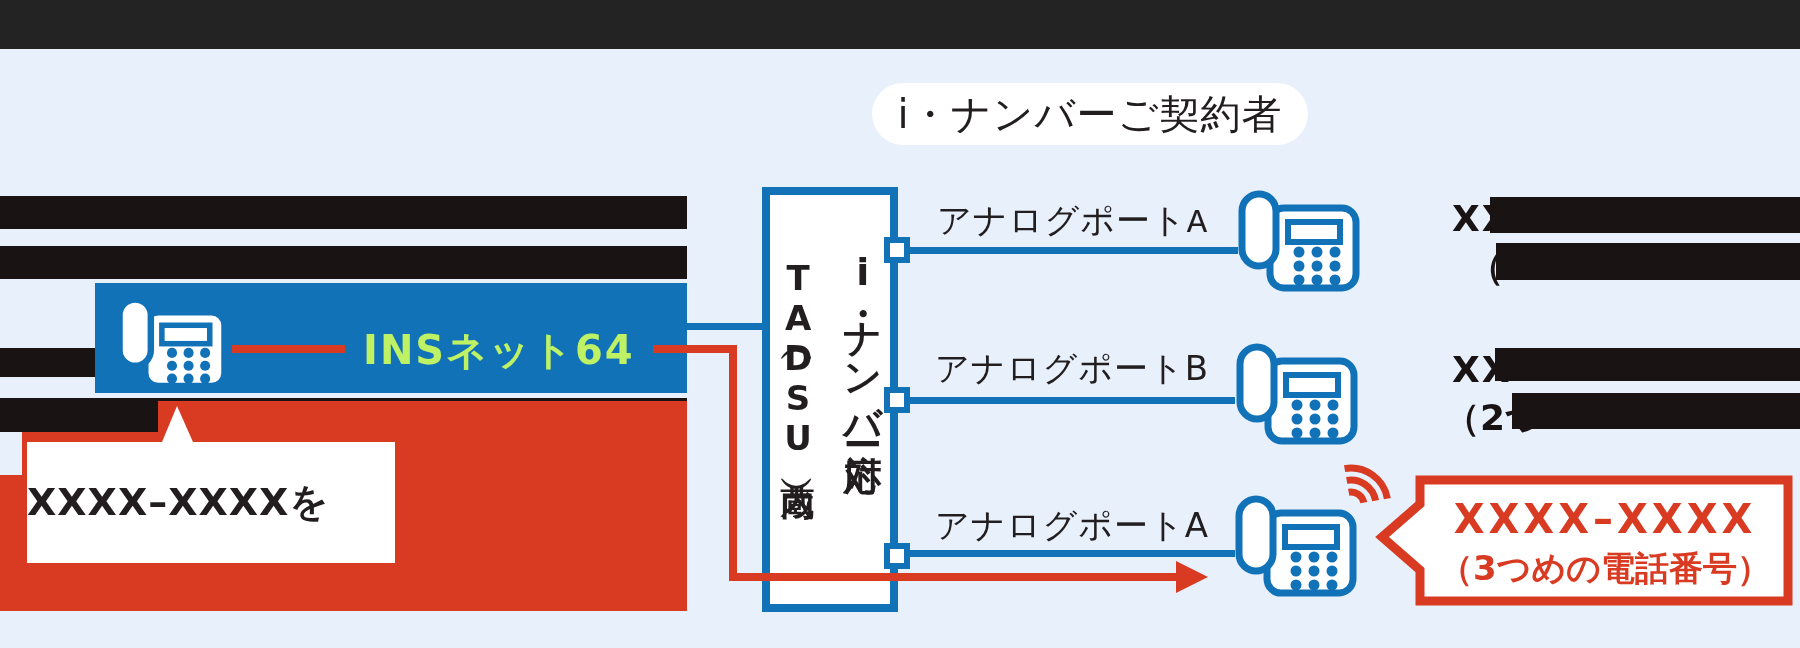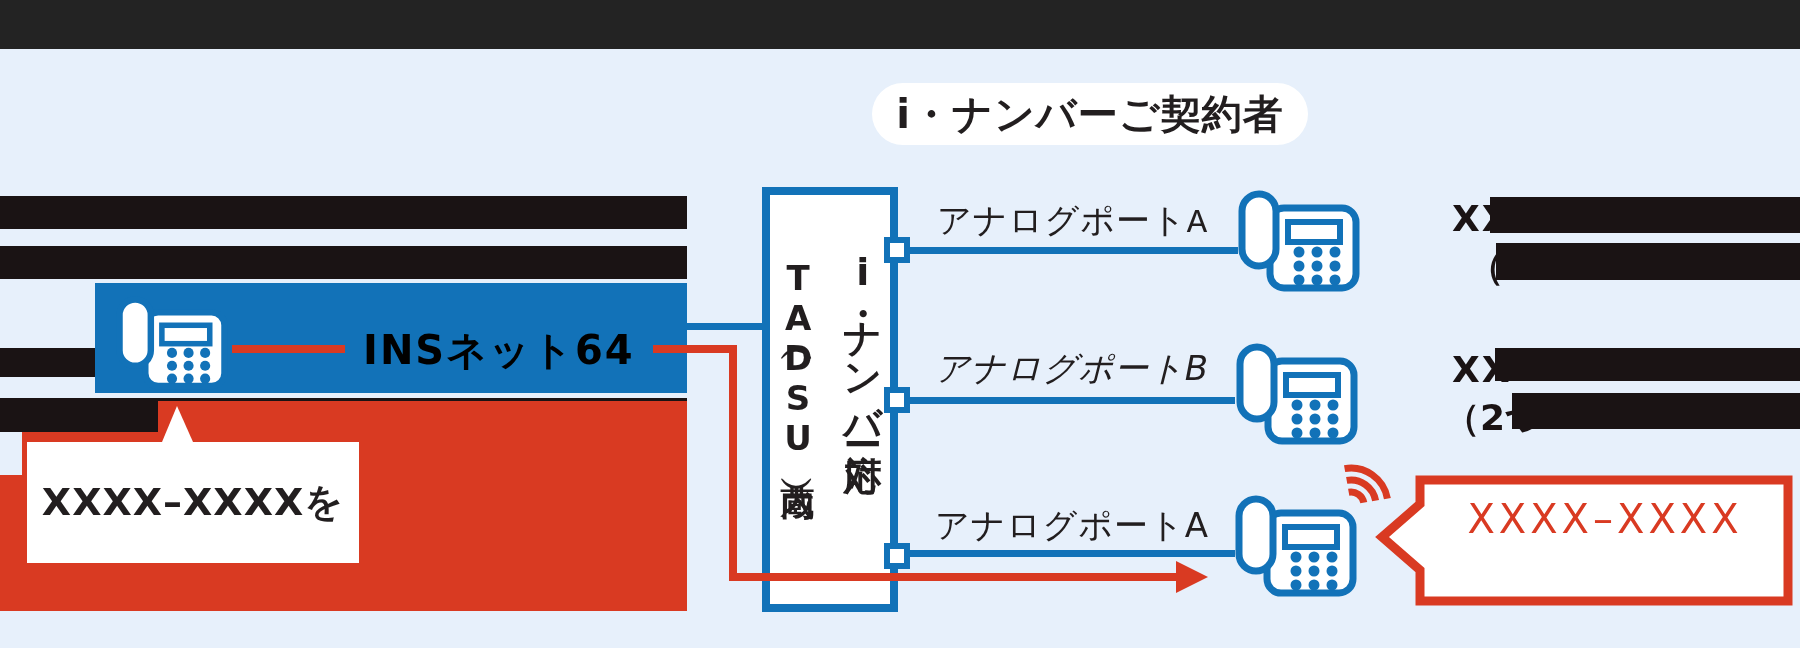--- a/index.html
+++ b/index.html
@@ -15,64 +15,64 @@
   .bar-4{left:0;top:398px;width:158px;height:34px;}
   .bar-rA1{left:1490px;top:197px;width:310px;height:36px;}
   .bar-rA2{left:1496px;top:243px;width:304px;height:37px;}
   .bar-rB1{left:1495px;top:348px;width:305px;height:33px;}
   .bar-rB2{left:1512px;top:393px;width:288px;height:36px;}
   
   .red-main{position:absolute;left:22px;top:401px;width:665px;height:210px;background:#d93a22;}
   .red-left{position:absolute;left:0;top:475px;width:22px;height:136px;background:#d93a22;}
   
   .badge{position:absolute;left:872px;top:83px;width:436px;height:62px;background:#fff;border-radius:31px;
-         display:flex;align-items:center;justify-content:center;font-size:40px;font-weight:700;color:#221e1f;letter-spacing:1px;}
+         display:flex;align-items:center;justify-content:center;font-size:40px;font-weight:400;color:#221e1f;letter-spacing:1px;}
   
   .ins-box{position:absolute;left:95px;top:283px;width:592px;height:110px;background:#1272b8;}
   .ins-chip{position:absolute;left:345px;top:326px;height:48px;line-height:48px;padding:0 18px;background:#1272b8;
-            color:#000000;font-size:40px;font-weight:700;letter-spacing:2px;}
+            color:#bef264;font-size:40px;font-weight:700;letter-spacing:2px;}
   .blue-link{position:absolute;left:687px;top:323px;width:77px;height:7px;background:#1272b8;}
   
-  .dial-bubble{position:absolute;left:27px;top:442px;width:332px;height:121px;background:#fff;
-               display:flex;flex-direction:row;align-items:center;justify-content:center;}
+  .dial-bubble{position:absolute;left:27px;top:442px;width:368px;height:121px;background:#fff;
+               display:flex;flex-direction:row;align-items:center;}
   .dial-line{font-size:38px;font-weight:700;color:#221e1f;line-height:1.25;letter-spacing:1px;}
   .dial-tail{position:absolute;left:162px;top:406px;width:0;height:0;
              border-left:15px solid transparent;border-right:16px solid transparent;border-bottom:36px solid #fff;}
   
   .ta-box{position:absolute;left:762px;top:187px;width:136px;height:425px;background:#fff;border:8px solid #1272b8;box-sizing:border-box;}
   .ta-col{position:absolute;writing-mode:vertical-rl;text-orientation:upright;color:#221e1f;font-weight:600;line-height:1.15;}
   .ta-col-right{left:840px;top:250px;font-size:38px;}
   .ta-col-left{left:778px;top:258px;font-size:34px;}
   
   .pline{position:absolute;height:7px;background:#1272b8;}
   .pline-a{left:908px;top:247px;width:330px;}
   .pline-b{left:908px;top:397px;width:327px;}
   .pline-c{left:908px;top:550px;width:327px;}
   .conn{position:absolute;width:26px;height:26px;background:#fff;border:6px solid #1272b8;box-sizing:border-box;}
   .conn-a{left:884px;top:237px;}
   .conn-b{left:884px;top:387px;}
   .conn-c{left:884px;top:543px;}
   .plabel{position:absolute;font-size:34px;font-weight:500;color:#221e1f;letter-spacing:1px;white-space:nowrap;}
   .plabel-a{left:937px;top:198px;font-family:Liberation Mono, monospace;}
-  .plabel-b{left:935px;top:346px;font-style:italic;}
+  .plabel-b{left:935px;top:346px;}
   .plabel-c{left:935px;top:503px;}
   
   .phone{position:absolute;width:126px;height:112px;}
   .phone-a{left:1236px;top:182px;}
   .phone-b{left:1234px;top:335px;}
   .phone-c{left:1233px;top:487px;}
   .phone-ins{left:114px;top:284px;width:116px;height:112px;}
   
   .rtext{position:absolute;color:#1a1314;font-weight:600;white-space:nowrap;}
   .rtext-a1{left:1452px;top:198px;font-size:36px;letter-spacing:2px;}
   .rtext-a2{left:1468px;top:243px;font-size:36px;}
   .rtext-b1{left:1452px;top:349px;font-size:36px;letter-spacing:2px;}
   .rtext-b2{left:1444px;top:394px;font-size:36px;}
   
-  .nb-line{position:absolute;left:1425px;width:360px;text-align:center;color:#d93a22;font-weight:400;white-space:nowrap;}
+  .nb-line{position:absolute;left:1425px;width:360px;text-align:center;color:#d93a22;font-weight:700;white-space:nowrap;}
   .nb-line1{top:496px;font-size:40px;letter-spacing:4px;}
   .nb-line2{top:546px;font-size:34px;}
   svg.overlay{position:absolute;left:0;top:0;pointer-events:none;}
 </style>
 </head>
 <body>
 
 <div id="canvas">
 
   <div class="redact bar-top"></div>
@@ -203,14 +203,15 @@
   <div class="rtext rtext-b2">（2つ</div>
   <div class="redact bar-rA1"></div>
   <div class="redact bar-rA2"></div>
   <div class="redact bar-rB1"></div>
   <div class="redact bar-rB2"></div>
 
   <svg class="overlay" width="1800" height="648" viewBox="0 0 1800 648">
     <polygon points="1420,480 1788,480 1788,601 1420,601 1420,570 1382,537 1420,504" fill="#ffffff" stroke="#d93a22" stroke-width="9" stroke-miterlimit="10"></polygon>
   </svg>
   <div class="nb-line nb-line1">XXXX–XXXX</div>
+  <div class="nb-line nb-line2">（3つめの電話番号）</div>
 
 </div>
 
 </body></html>

